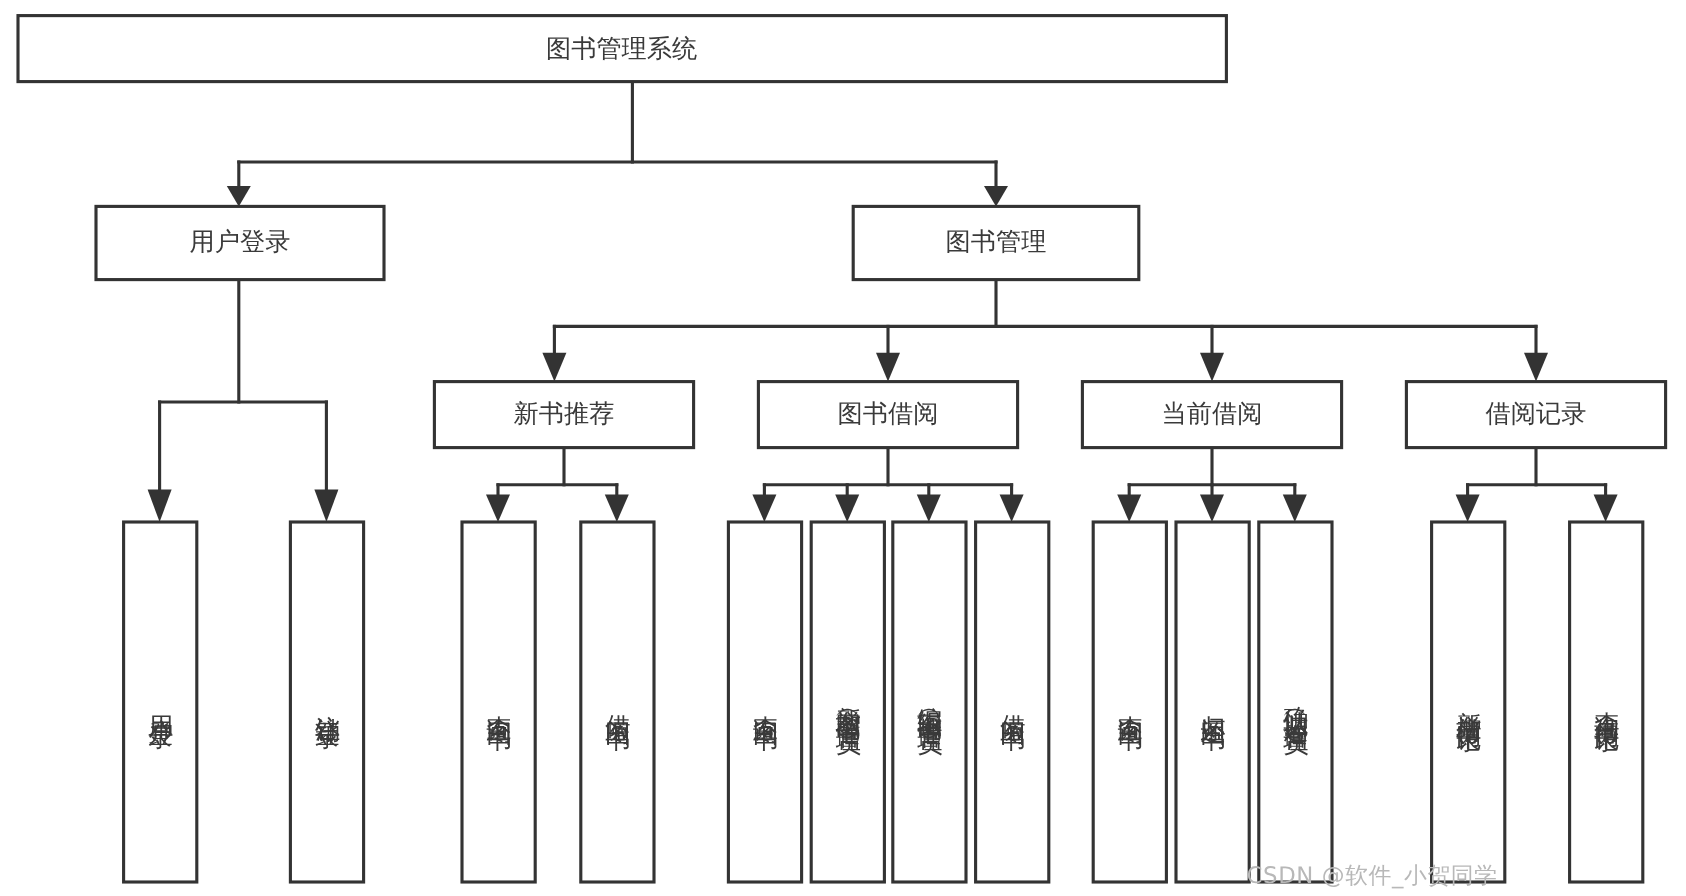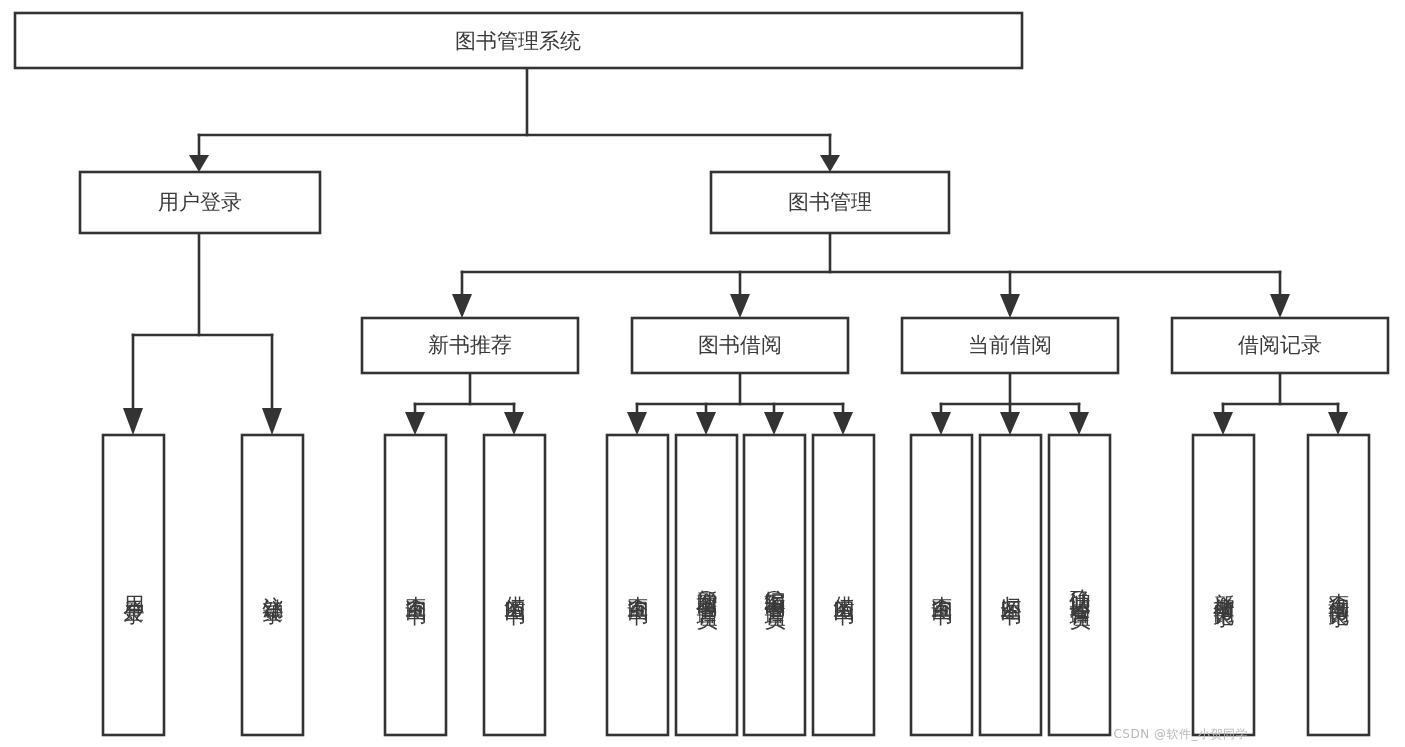--- a/index.html
+++ b/index.html
@@ -44,21 +44,21 @@
     color:#3a3a3a;
     font-family:"DejaVu Sans","Liberation Sans",sans-serif;
     white-space:nowrap;
     box-sizing:border-box;
     pointer-events:auto;
   }
   #watermark{
     position:absolute;
     right:8px;
     bottom:4px;
-    font-size:12px;
+    font-size:19px;
     color:#b8b8b8;
     font-family:"DejaVu Sans","Liberation Sans",sans-serif;
     letter-spacing:0.5px;
     white-space:nowrap;
   }
 </style>
 </head>
 <body>
 
 <div id="diagram-root">

